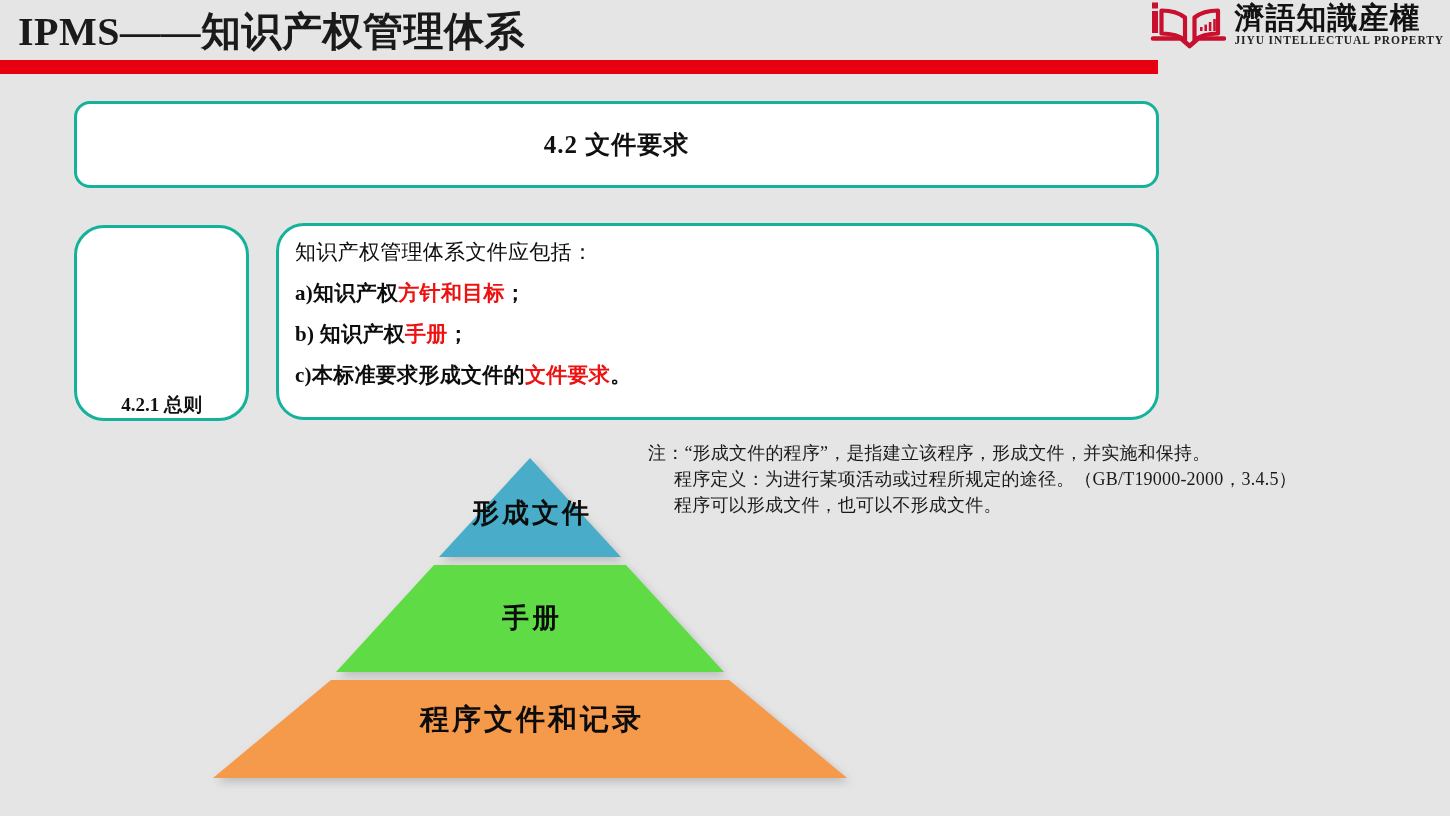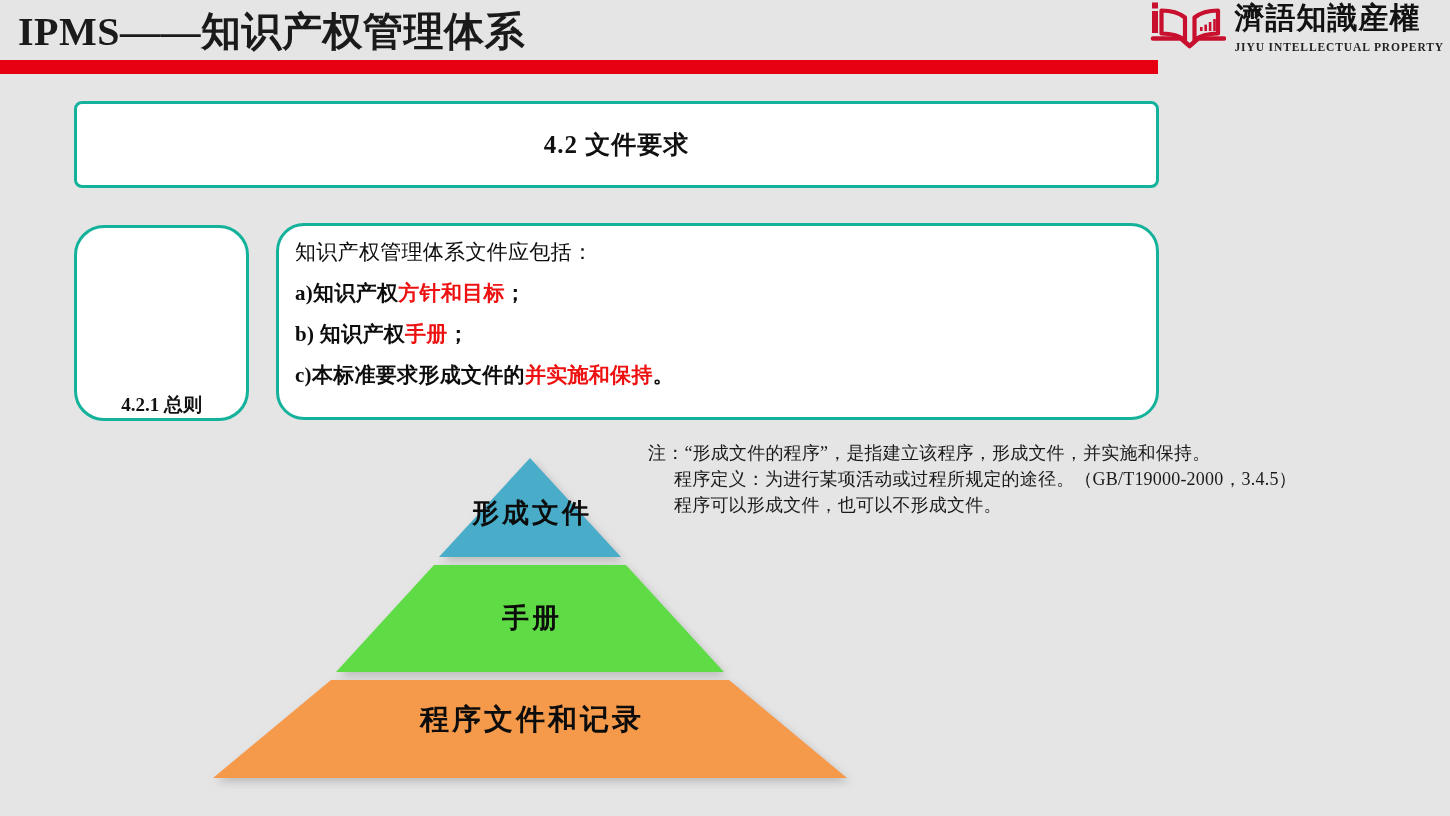--- a/index.html
+++ b/index.html
@@ -67,37 +67,37 @@
     white-space: nowrap;
   }
   .logo-en {
     font-family: "Liberation Serif", "DejaVu Serif", serif;
     font-weight: bold;
     font-size: 11.5px;
     line-height: 1.2;
     letter-spacing: 0.9px;
     color: #222;
     white-space: nowrap;
-    margin-top: 7px;
+    margin-top: 0;
   }
 
   
   .teal-box {
     position: absolute;
     border: 3px solid #14b29b;
     border-radius: 22px;
     background: #ffffff;
     box-sizing: border-box;
   }
   #section-title-box {
     left: 74px;
     top: 101px;
     width: 1085px;
     height: 87px;
-    border-radius: 8px;
+    border-radius: 16px;
     display: flex;
     align-items: center;
     justify-content: center;
   }
   #section-title-text {
     font-family: "Liberation Serif", "DejaVu Serif", serif;
     font-weight: bold;
     font-size: 25px;
     color: #111;
     letter-spacing: 1px;
@@ -229,21 +229,21 @@
 
     <p class="body-line">
       <span>a)</span><span>知识产权</span><span class="em-red">方针和目标</span><span>；</span>
     </p>
 
     <p class="body-line">
       <span>b)</span><span> 知识产权</span><span class="em-red">手册</span><span>；</span>
     </p>
 
     <p class="body-line">
-      <span>c)</span><span>本标准要求形成文件的</span><span class="em-red">并实施和保持</span><span>。</span>
+      <span>c)</span><span>本标准要求形成文件的</span><span class="em-red">文件要求</span><span>。</span>
     </p>
   </div>
 
   <div id="note-block">
     <div class="note-line">注：“形成文件的程序”，是指建立该程序，形成文件，并实施和保持。</div>
     <div class="note-line indent">程序定义：为进行某项活动或过程所规定的途径。（GB/T19000-2000，3.4.5）</div>
     <div class="note-line indent">程序可以形成文件，也可以不形成文件。</div>
   </div>
 
   <div id="pyramid">

